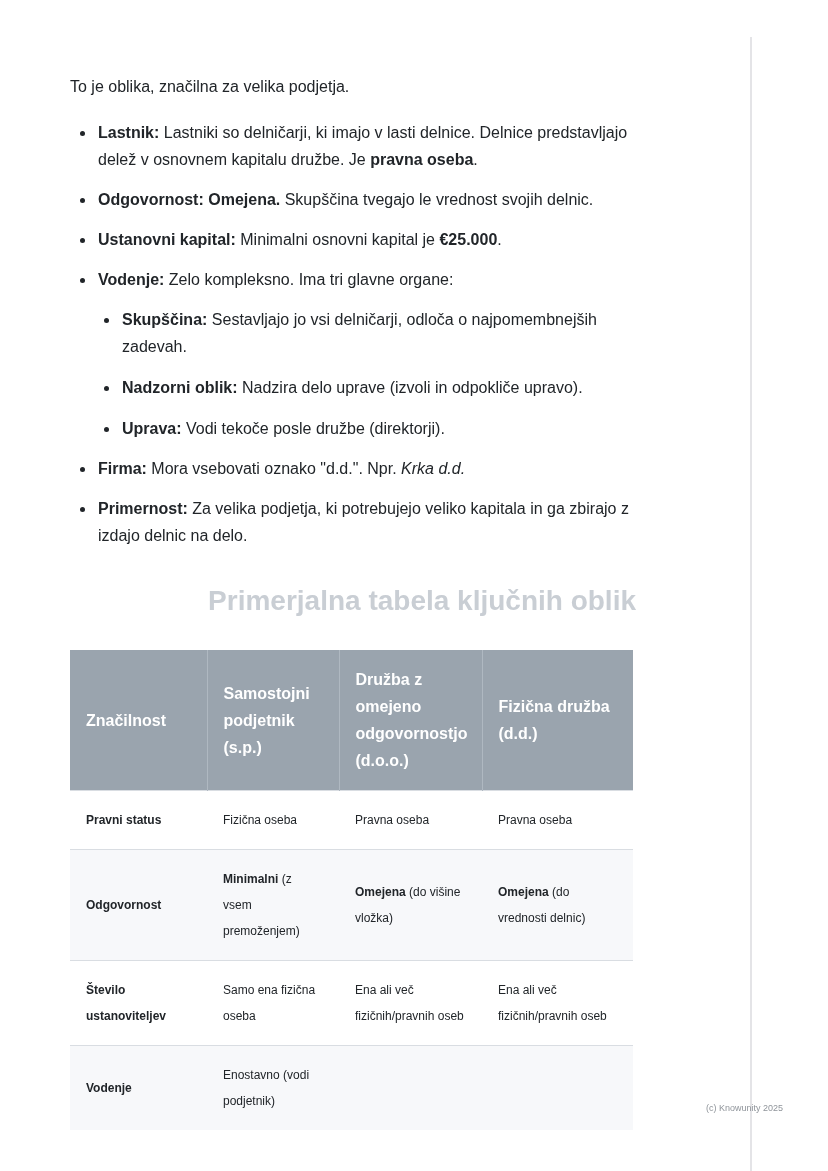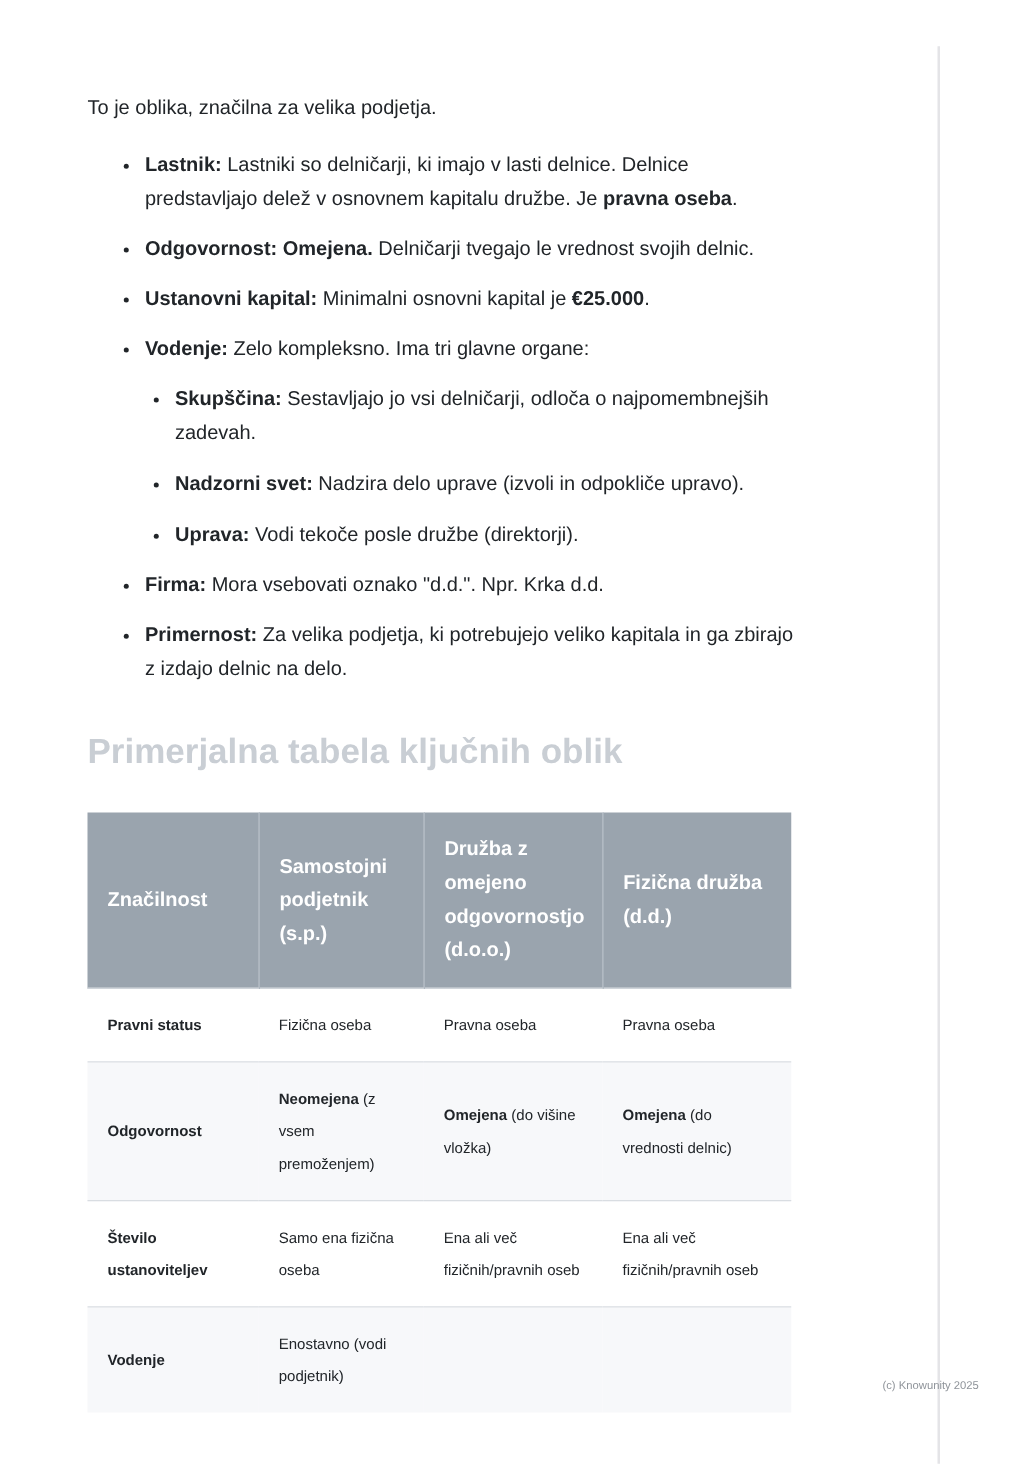--- a/index.html
+++ b/index.html
@@ -8,33 +8,34 @@
     background:#ffffff;
     font-family:"Liberation Sans","DejaVu Sans",sans-serif;
     color:#212529;
     overflow:hidden;
     position:relative;
   }
   .page { position:absolute; left:70px; top:38px; width:566px; }
   .intro { font-size:16px; line-height:26px; margin-bottom:19px;margin-top:36px; }
 
   ul.bullets { list-style:disc; padding-left:26px; }
-  ul.bullets > li { font-size:16px; line-height:27px; margin-bottom:13px; padding-left:2px;margin-left:18px; }
+  ul.bullets > li { font-size:16px; line-height:27px; margin-bottom:13px; padding-left:2px; }
   ul.sub { list-style:disc; padding-left:22px; margin-top:13px; }
   ul.sub > li { font-size:16px; line-height:27px; margin-bottom:14px; padding-left:2px; }
   ul.sub > li:last-child { margin-bottom:2px; }
 
   .b { font-weight:bold; }
-  .i { }
+  .i { font-style:italic; }
 
   h2.section-heading {
     font-size:28px;
     font-weight:bold;
     color:#c9ced4;
     margin-top:36px;
+    text-align:right;
   }
 
   table.cmp { border-collapse:collapse; margin-top:33px; width:563px; table-layout:fixed; }
   table.cmp thead th {
     background:#9aa4ae;
     color:#ffffff;
     font-size:16px;
     font-weight:bold;
     text-align:left;
     vertical-align:middle;
@@ -71,25 +72,25 @@
   }
 </style>
 </head>
 <body>
 
 <div class="page">
   <p class="intro">To je oblika, značilna za velika podjetja.</p>
 
   <ul class="bullets">
       <li><span class="b">Lastnik:</span><span> Lastniki so delničarji, ki imajo v lasti delnice. Delnice predstavljajo delež v osnovnem kapitalu družbe. Je </span><span class="b">pravna oseba</span><span>.</span></li>
-      <li><span class="b">Odgovornost: Omejena.</span><span> Delničarji tvegajo le vrednost svojih delnic.</span></li>
+      <li><span class="b">Odgovornost: Omejena.</span><span> Skupščina tvegajo le vrednost svojih delnic.</span></li>
       <li><span class="b">Ustanovni kapital:</span><span> Minimalni osnovni kapital je </span><span class="b">€25.000</span><span>.</span></li>
       <li><span class="b">Vodenje:</span><span> Zelo kompleksno. Ima tri glavne organe:</span><ul class="sub">
           <li><span class="b">Skupščina:</span><span> Sestavljajo jo vsi delničarji, odloča o najpomembnejših zadevah.</span></li>
-          <li><span class="b">Nadzorni svet:</span><span> Nadzira delo uprave (izvoli in odpokliče upravo).</span></li>
+          <li><span class="b">Nadzorni oblik:</span><span> Nadzira delo uprave (izvoli in odpokliče upravo).</span></li>
           <li><span class="b">Uprava:</span><span> Vodi tekoče posle družbe (direktorji).</span></li>
         </ul></li>
       <li><span class="b">Firma:</span><span> Mora vsebovati oznako "d.d.". Npr. </span><span class="i">Krka d.d.</span></li>
       <li><span class="b">Primernost:</span><span> Za velika podjetja, ki potrebujejo veliko kapitala in ga zbirajo z izdajo delnic na delo.</span></li>
     </ul>
 
   <h2 class="section-heading">Primerjalna tabela ključnih oblik</h2>
 
   <table class="cmp">
     <colgroup>
@@ -108,21 +109,21 @@
     </thead>
     <tbody>
         <tr>
           <th scope="row">Pravni status</th>
           <td><span>Fizična oseba</span></td>
           <td><span>Pravna oseba</span></td>
           <td><span>Pravna oseba</span></td>
         </tr>
         <tr>
           <th scope="row">Odgovornost</th>
-          <td><span class="b">Neomejena</span><span> (z vsem premoženjem)</span></td>
+          <td><span class="b">Minimalni</span><span> (z vsem premoženjem)</span></td>
           <td><span class="b">Omejena</span><span> (do višine vložka)</span></td>
           <td><span class="b">Omejena</span><span> (do vrednosti delnic)</span></td>
         </tr>
         <tr>
           <th scope="row">Število ustanoviteljev</th>
           <td><span>Samo ena fizična oseba</span></td>
           <td><span>Ena ali več fizičnih/pravnih oseb</span></td>
           <td><span>Ena ali več fizičnih/pravnih oseb</span></td>
         </tr>
         <tr>

